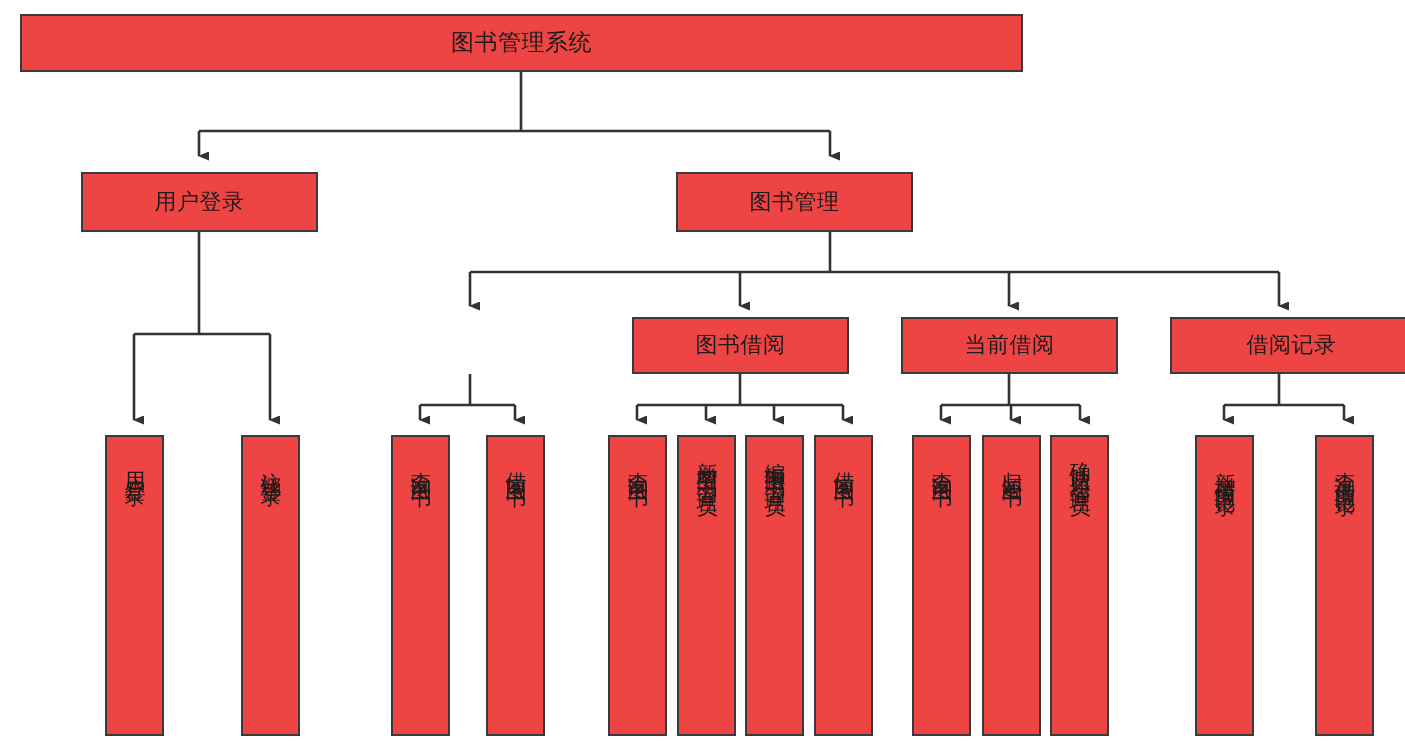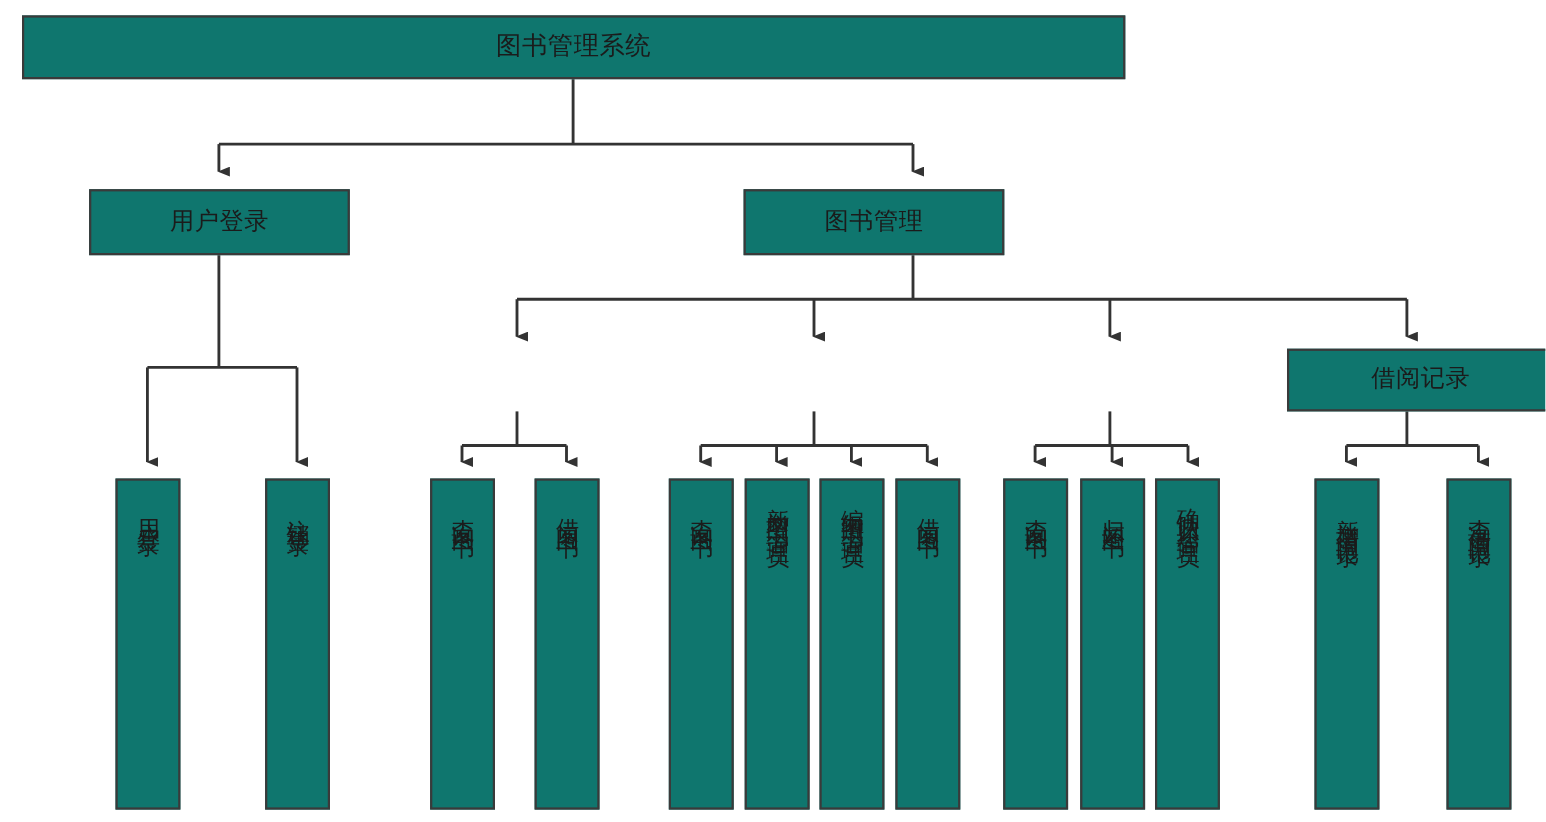--- a/index.html
+++ b/index.html
@@ -22,21 +22,21 @@
     position: absolute;
     left: 0;
     top: 0;
     width: 1405px;
     height: 747px;
     pointer-events: none;
   }
   .node {
     position: absolute;
     box-sizing: border-box;
-    background: #0f766e;
+    background: #ef4444;
     border: 2px solid #3a3a3a;
     display: flex;
     align-items: center;
     justify-content: center;
     color: #1b1b1b;
   }
   .node-label {
     display: block;
     text-align: center;
     line-height: 1.28;
@@ -137,21 +137,27 @@
 
   <div class="node horizontal" style="left:81px; top:172px; width:237px; height:60px;">
     <span class="node-label">用户登录</span>
   </div>
 
   <div class="node horizontal" style="left:676px; top:172px; width:237px; height:60px;">
     <span class="node-label">图书管理</span>
   </div>
 
 
-
+  <div class="node horizontal" style="left:632px; top:317px; width:217px; height:57px;">
+    <span class="node-label">图书借阅</span>
+  </div>
+
+  <div class="node horizontal" style="left:901px; top:317px; width:217px; height:57px;">
+    <span class="node-label">当前借阅</span>
+  </div>
 
   <div class="node horizontal" style="left:1170px; top:317px; width:243px; height:57px;">
     <span class="node-label">借阅记录</span>
   </div>
 
   <div class="node vertical" style="left:105px; top:435px; width:59px; height:301px;">
     <span class="node-label">用户登录</span>
   </div>
 
   <div class="node vertical" style="left:241px; top:435px; width:59px; height:301px;">

